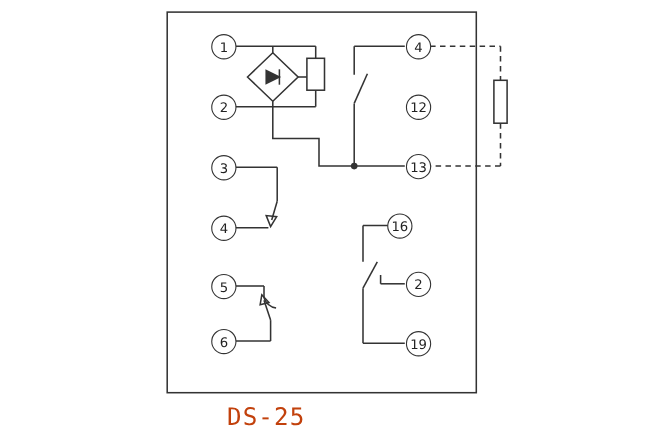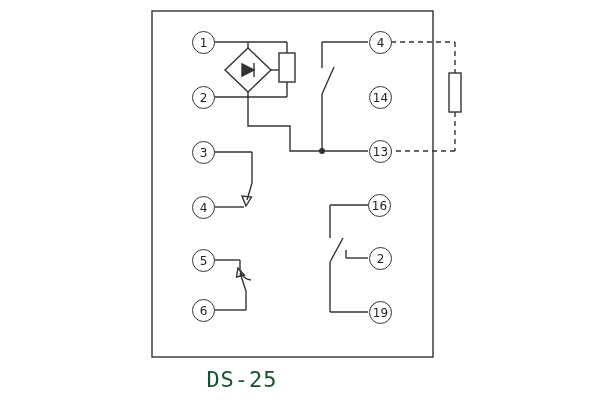--- a/index.html
+++ b/index.html
@@ -9,21 +9,21 @@
   }
   #wires{position:absolute;left:0;top:0;}
   .terminal{
     position:absolute;width:21px;height:21px;border:1.4px solid #333;border-radius:50%;
     background:#fff;display:flex;align-items:center;justify-content:center;
     font-size:12px;color:#222;box-sizing:content-box;
   }
   .title{
     position:absolute;left:0;top:367px;width:484px;text-align:center;
     font-family:"DejaVu Sans Mono","Liberation Mono",monospace;
-    font-size:22px;color:#14532d;letter-spacing:1px;
+    font-size:22px;color:#c2410c;letter-spacing:1px;
   }
 </style>
 </head>
 <body>
 
 <div id="stage">
 
   <svg id="wires" width="600" height="400" viewBox="0 0 600 400" fill="none" stroke="#333" stroke-width="1.4">
 
     <rect x="152" y="11" width="281" height="346"></rect>
@@ -98,20 +98,20 @@
   </svg>
 
   <div class="terminal" style="left:192px;top:31px">1</div>
   <div class="terminal" style="left:192px;top:86px">2</div>
   <div class="terminal" style="left:192px;top:141px">3</div>
   <div class="terminal" style="left:192px;top:196px">4</div>
   <div class="terminal" style="left:192px;top:249px">5</div>
   <div class="terminal" style="left:192px;top:299px">6</div>
 
   <div class="terminal" style="left:369px;top:31px">4</div>
-  <div class="terminal" style="left:369px;top:86px">14</div>
+  <div class="terminal" style="left:369px;top:86px">12</div>
   <div class="terminal" style="left:369px;top:140px">13</div>
-  <div class="terminal" style="left:368px;top:194px">16</div>
+  <div class="terminal" style="left:352px;top:194px">16</div>
   <div class="terminal" style="left:369px;top:247px">2</div>
   <div class="terminal" style="left:369px;top:301px">19</div>
 
   <div class="title">DS-25</div>
 </div>
 
 </body></html>

